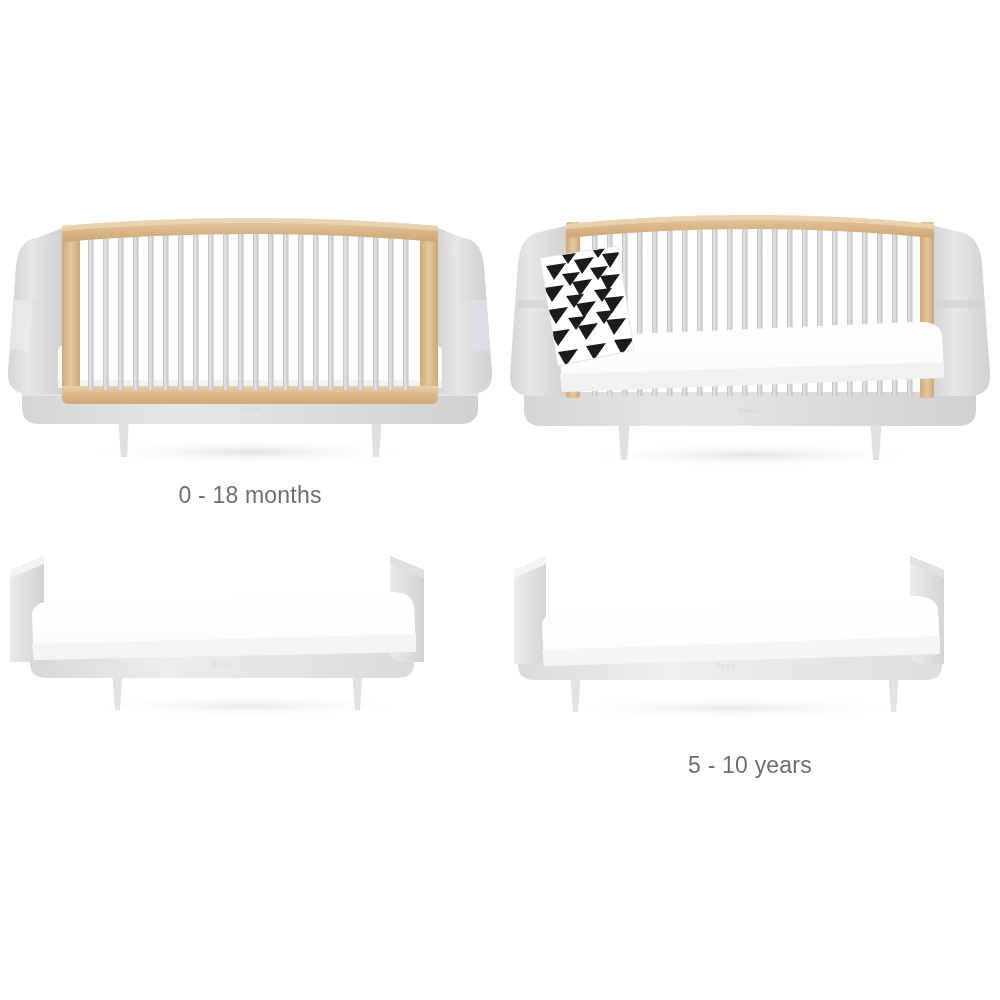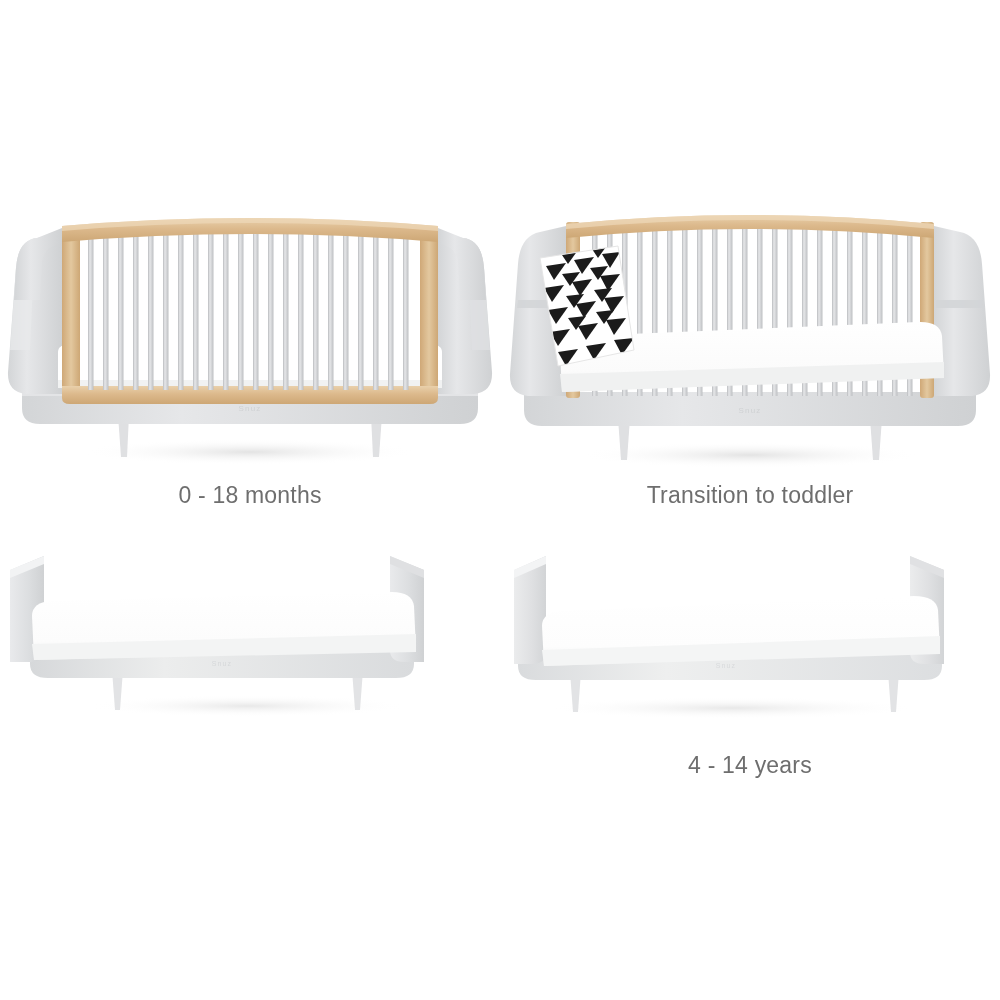--- a/index.html
+++ b/index.html
@@ -286,21 +286,20 @@
               <polygon points="66,296 84,294 74,308"></polygon>
               <polygon points="94,290 112,288 102,302"></polygon>
               <polygon points="68,318 86,316 76,330"></polygon>
               <polygon points="96,312 114,310 104,324"></polygon>
             </g>
           </g>
           <path d="M40 258 L118 246 L134 350 L58 366 Z" fill="none" stroke="#e6e6e6" stroke-width="1"></path>
         </g>
       </svg>
     </div>
-    <div class="stage-caption">Transition to toddler</div>
   </div>
 
   <div class="cell cell-2">
     <div class="stage-figure">
       <svg width="500" height="220" viewBox="0 0 500 220" aria-hidden="true">
         <defs>
           <linearGradient id="bodyC2" x1="0" y1="0" x2="1" y2="0">
             <stop offset="0" stop-color="#d6d8da"></stop>
             <stop offset="0.35" stop-color="#eceded"></stop>
             <stop offset="1" stop-color="#d9dbdd"></stop>
@@ -377,16 +376,16 @@
         <path d="M14 40 L46 26 L46 122 Q46 134 32 134 L14 134 Z" fill="url(#postC3)"></path>
         <path d="M14 40 L46 26 L46 34 L14 48 Z" fill="#f3f4f5"></path>
 
         <path d="M410 26 L444 40 L444 134 L424 134 Q410 134 410 122 Z" fill="url(#postC3)"></path>
         <path d="M410 26 L444 40 L444 48 L410 34 Z" fill="#e0e1e3"></path>
 
         <path d="M42 96 Q42 82 62 81 L414 66 Q436 66 438 80 L440 122 L44 136 Z" fill="url(#mattC3)"></path>
         <path d="M42 120 L440 106 L440 124 L44 136 Z" fill="#f4f5f5"></path>
       </svg>
     </div>
-    <div class="stage-caption">4 - 14 years</div>
+    <div class="stage-caption">5 - 10 years</div>
   </div>
 
 </div>
 
 </body></html>

